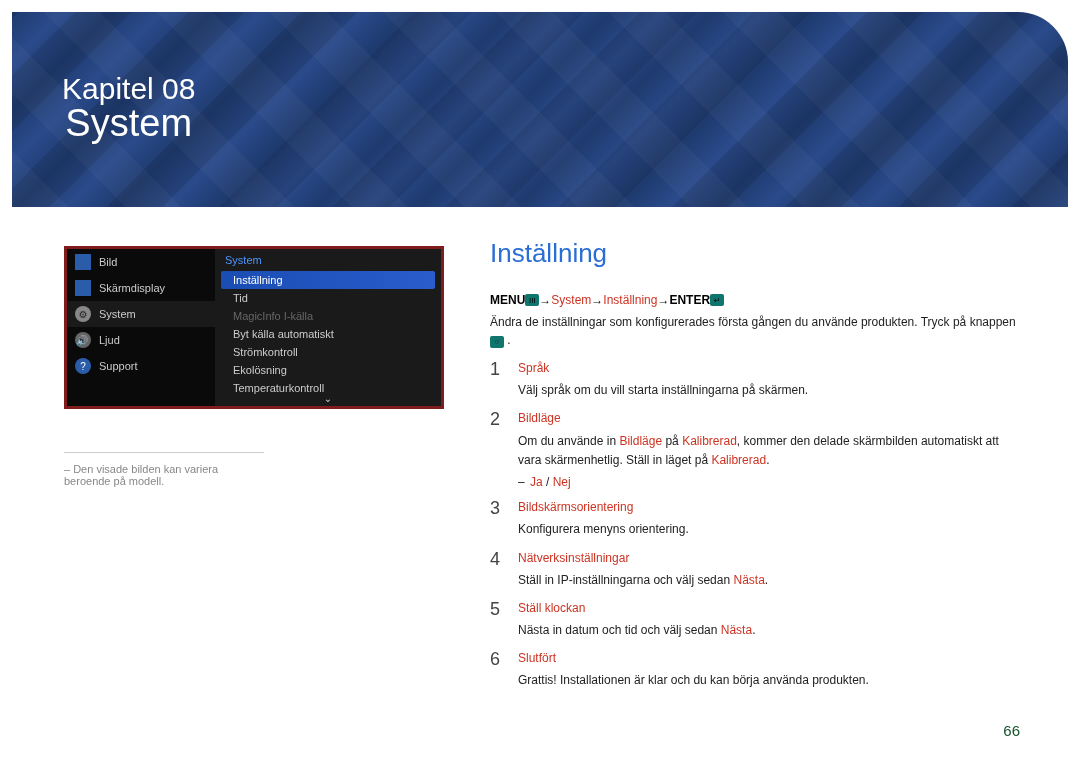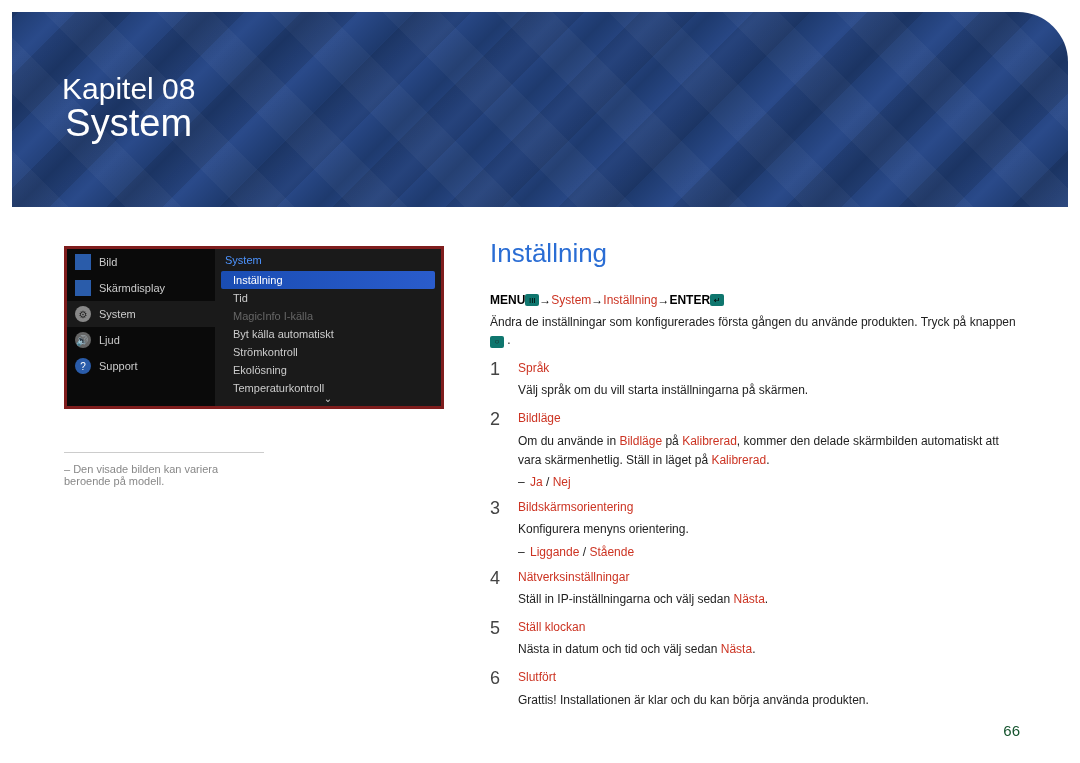--- a/index.html
+++ b/index.html
@@ -310,23 +310,20 @@
           <span class="opt-red">Ja</span><span> / </span><span class="opt-red">Nej</span>
         </div>
       </div>
     </div>
 
     <div class="step">
       <div class="step-num">3</div>
       <div class="step-body">
         <span class="step-title">Bildskärmsorientering</span>
         <span class="step-desc">Konfigurera menyns orientering.</span>
-        <div class="step-opts">
-          <span class="opt-red">Liggande</span><span> / </span><span class="opt-red">Stående</span>
-        </div>
       </div>
     </div>
 
     <div class="step">
       <div class="step-num">4</div>
       <div class="step-body">
         <span class="step-title">Nätverksinställningar</span>
         <span class="step-desc">
           <span>Ställ in IP-inställningarna och välj sedan </span><span class="opt-red">Nästa</span><span>.</span>
         </span>

